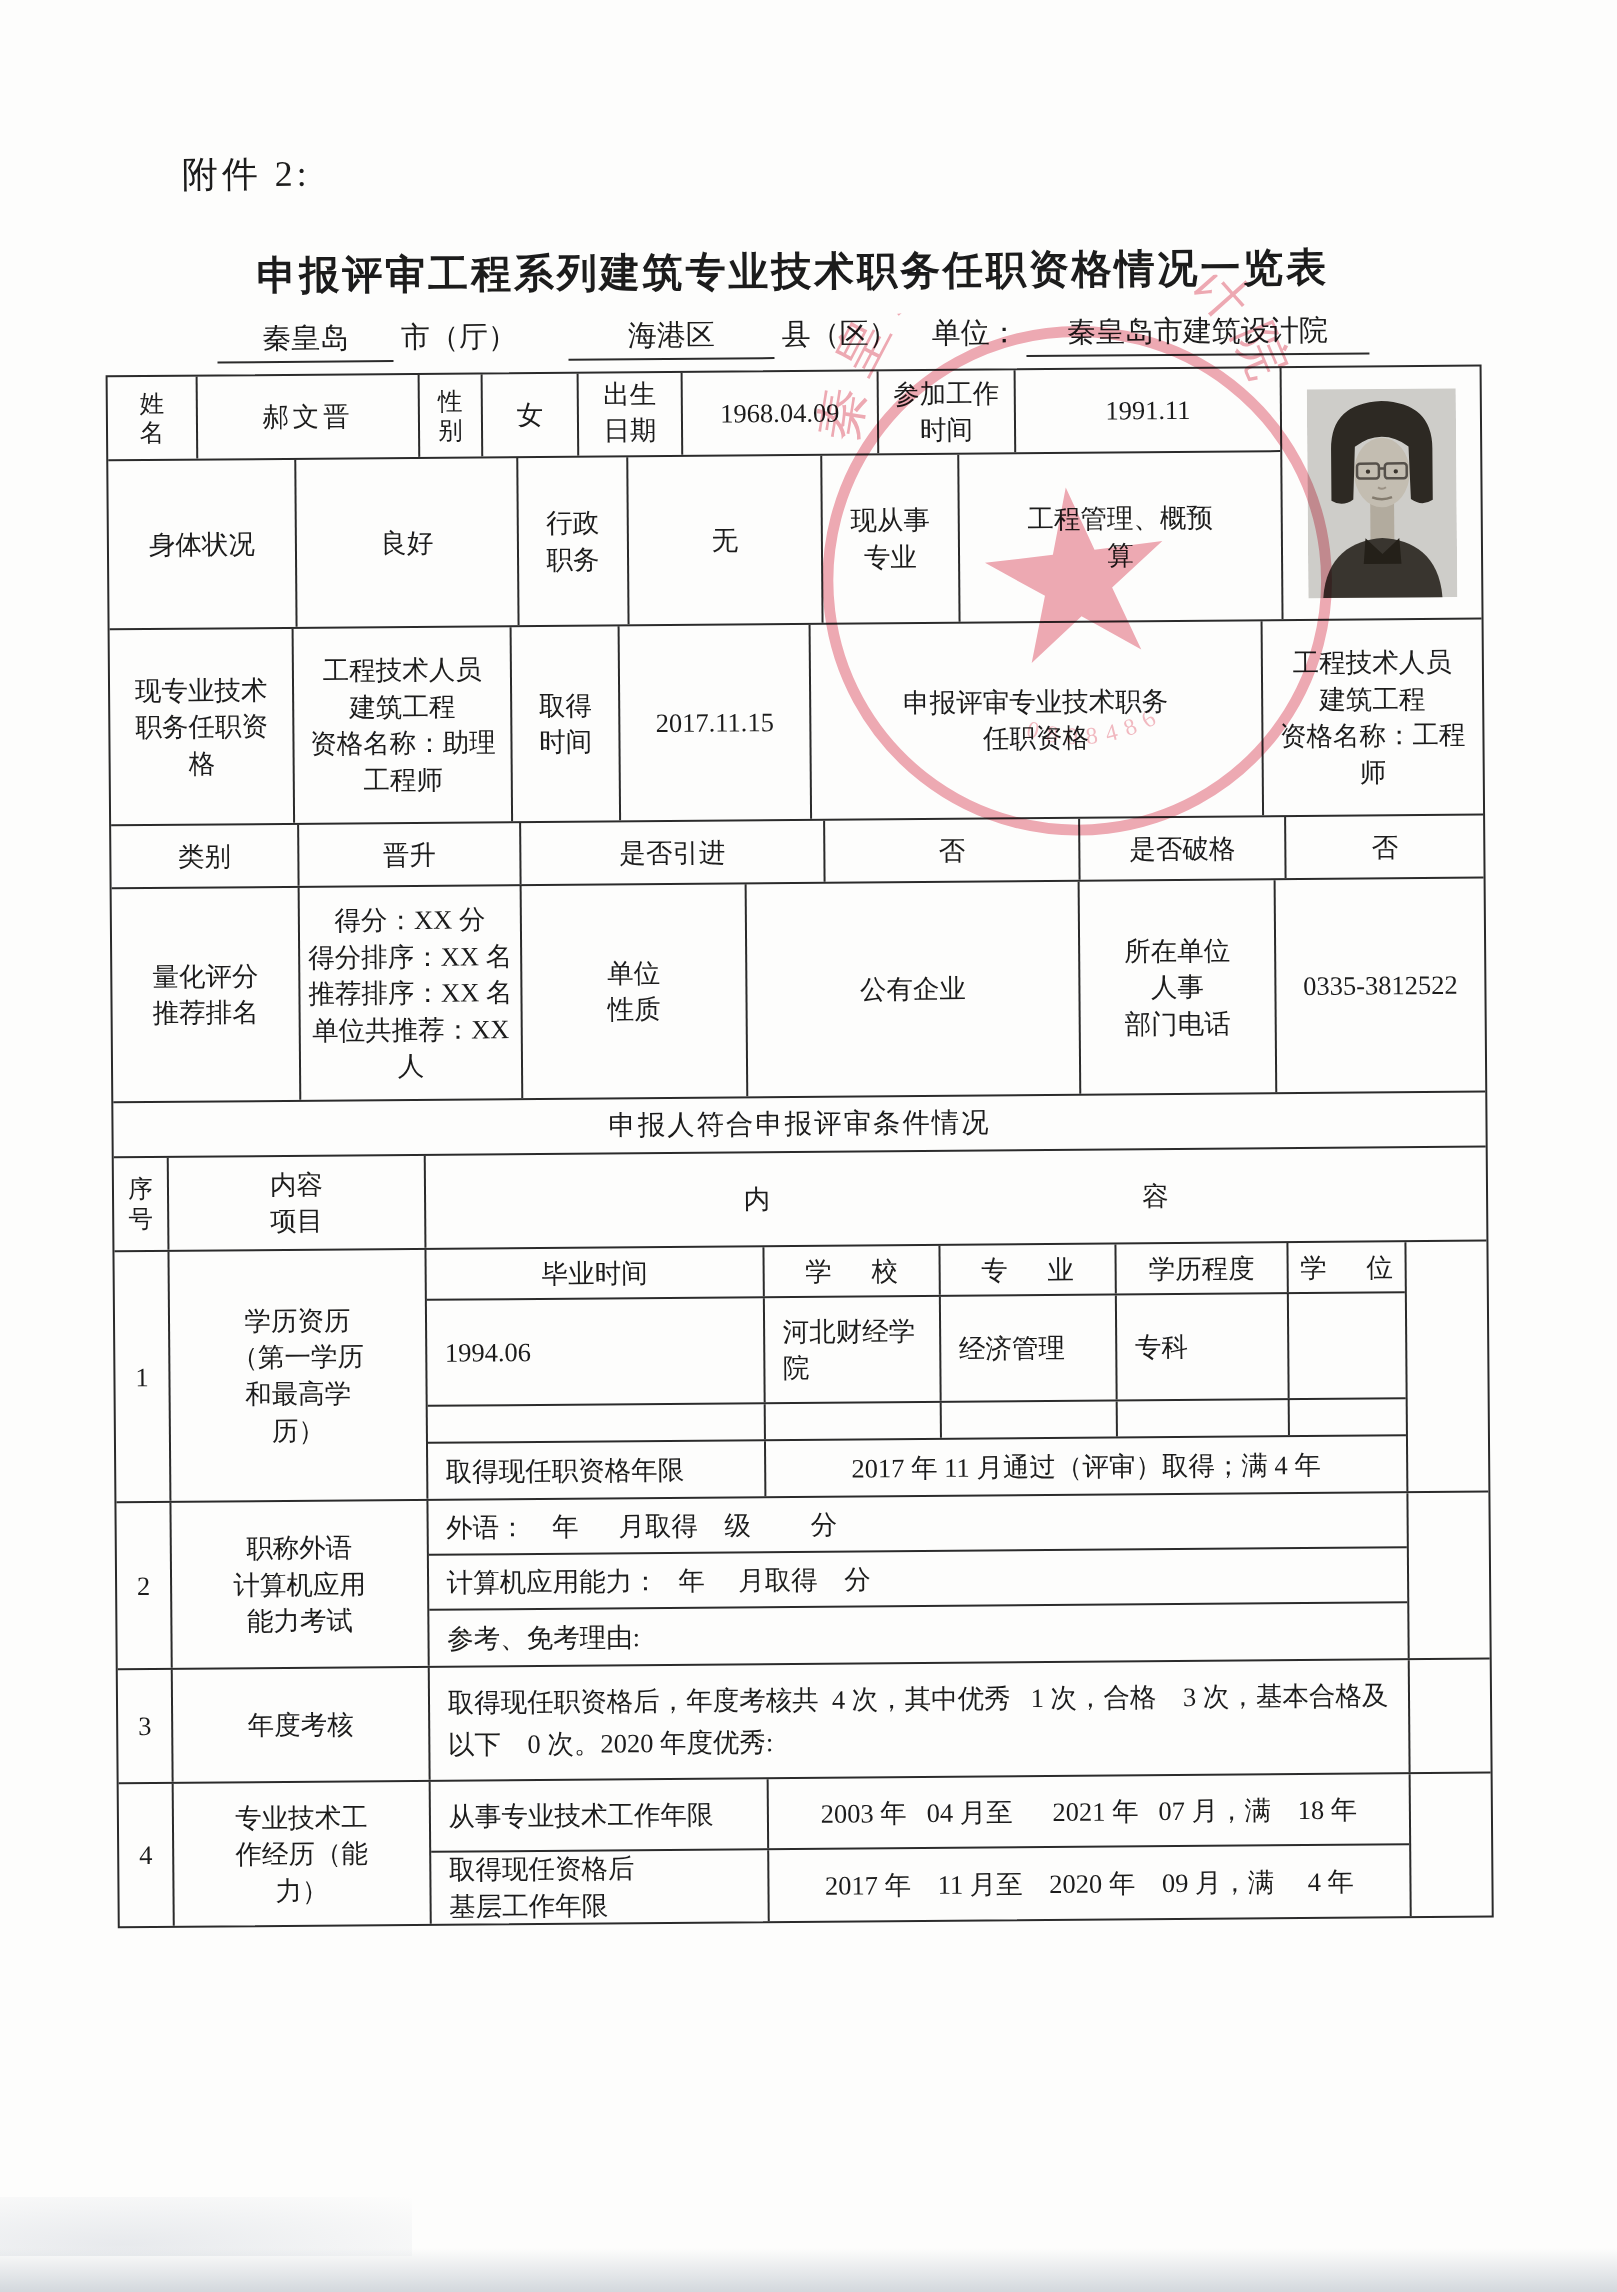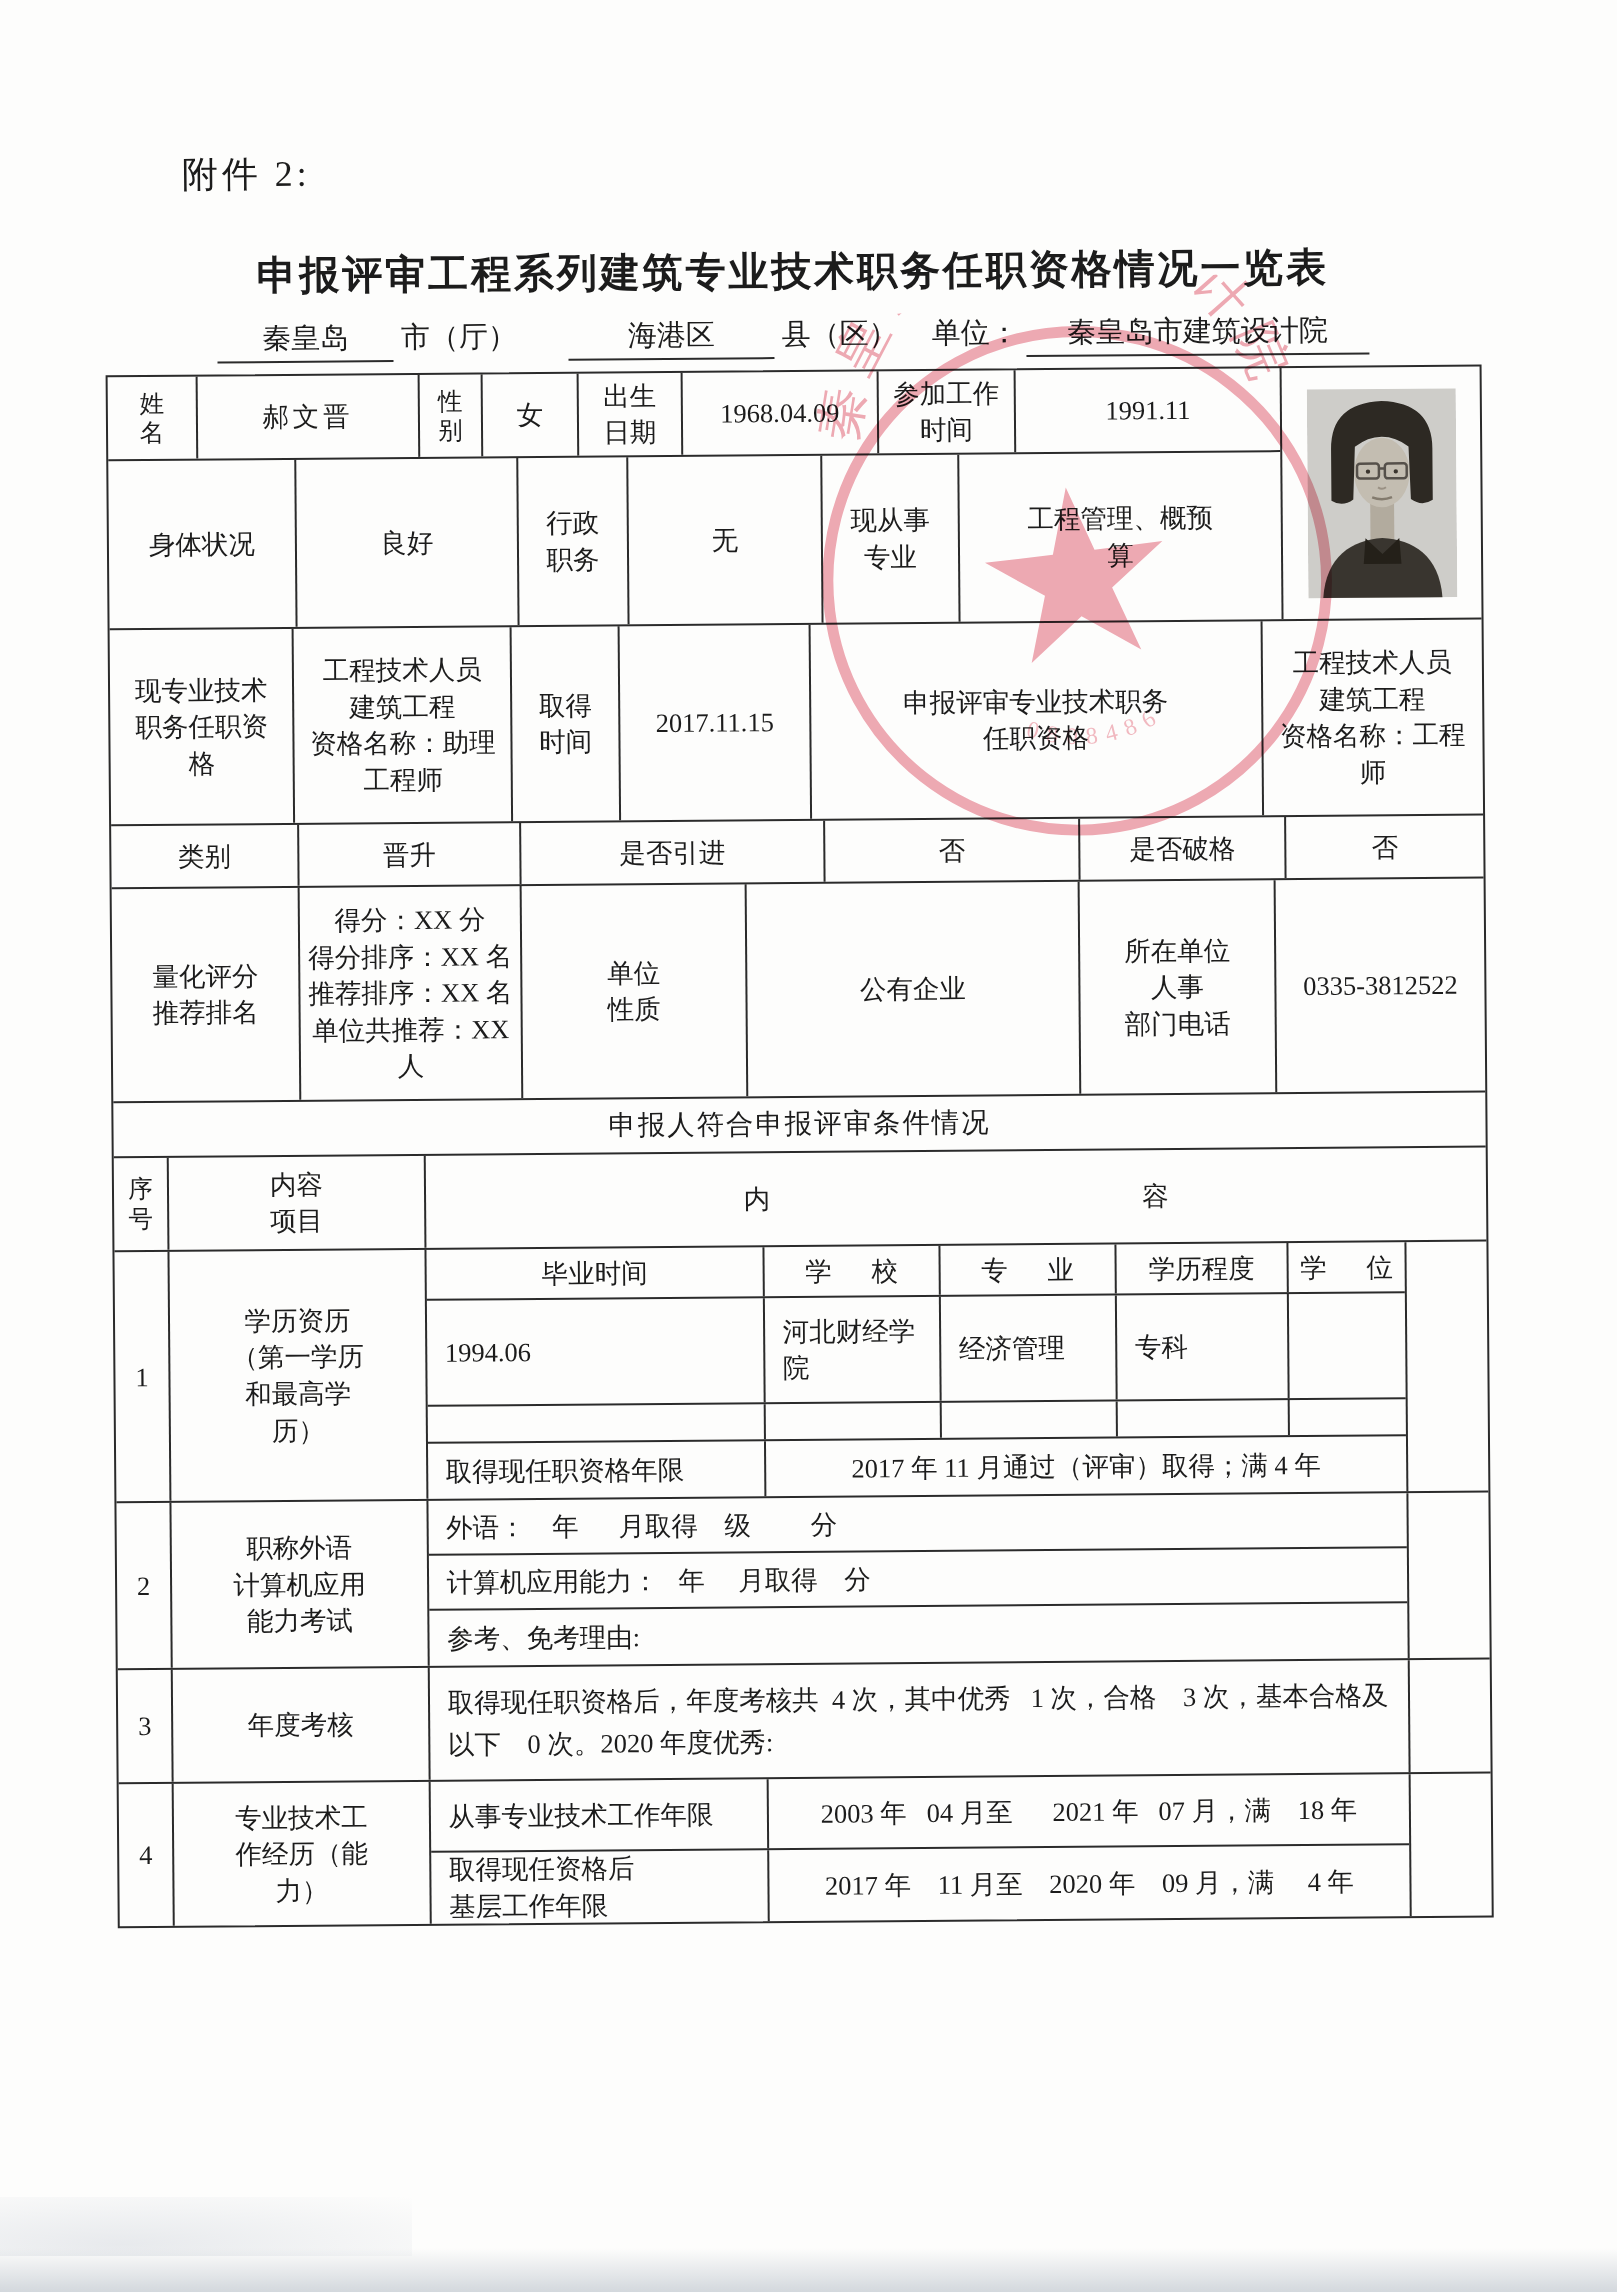--- a/index.html
+++ b/index.html
@@ -71,21 +71,21 @@
 
       <div class="row bb">
         <div class="col" style="width:1174px;border-right:2.5px solid var(--line);">
           <div class="row bb" style="height:84px;">
             <div class="cell br pw" style="width:90px;font-size:24.5px;line-height:1.2;">姓
 名</div>
             <div class="cell br" style="width:222px;letter-spacing:3.9px;">郝文晋</div>
             <div class="cell br pw" style="width:63px;font-size:24.5px;line-height:1.2;">性
 别</div>
             <div class="cell br" style="width:96px;">女</div>
-            <div class="cell br pw" style="width:104px;">出生
+            <div class="cell br pw" style="width:104px;font-family:Liberation Mono, monospace;">出生
 日期</div>
             <div class="cell br" style="width:196px;">1968.04.09</div>
             <div class="cell br pw" style="width:137px;">参加工作
 时间</div>
             <div class="cell grow">1991.11</div>
           </div>
           <div class="row" style="height:167px;">
             <div class="cell br" style="width:188px;">身体状况</div>
             <div class="cell br" style="width:222px;">良好</div>
             <div class="cell br pw" style="width:110px;">行政

